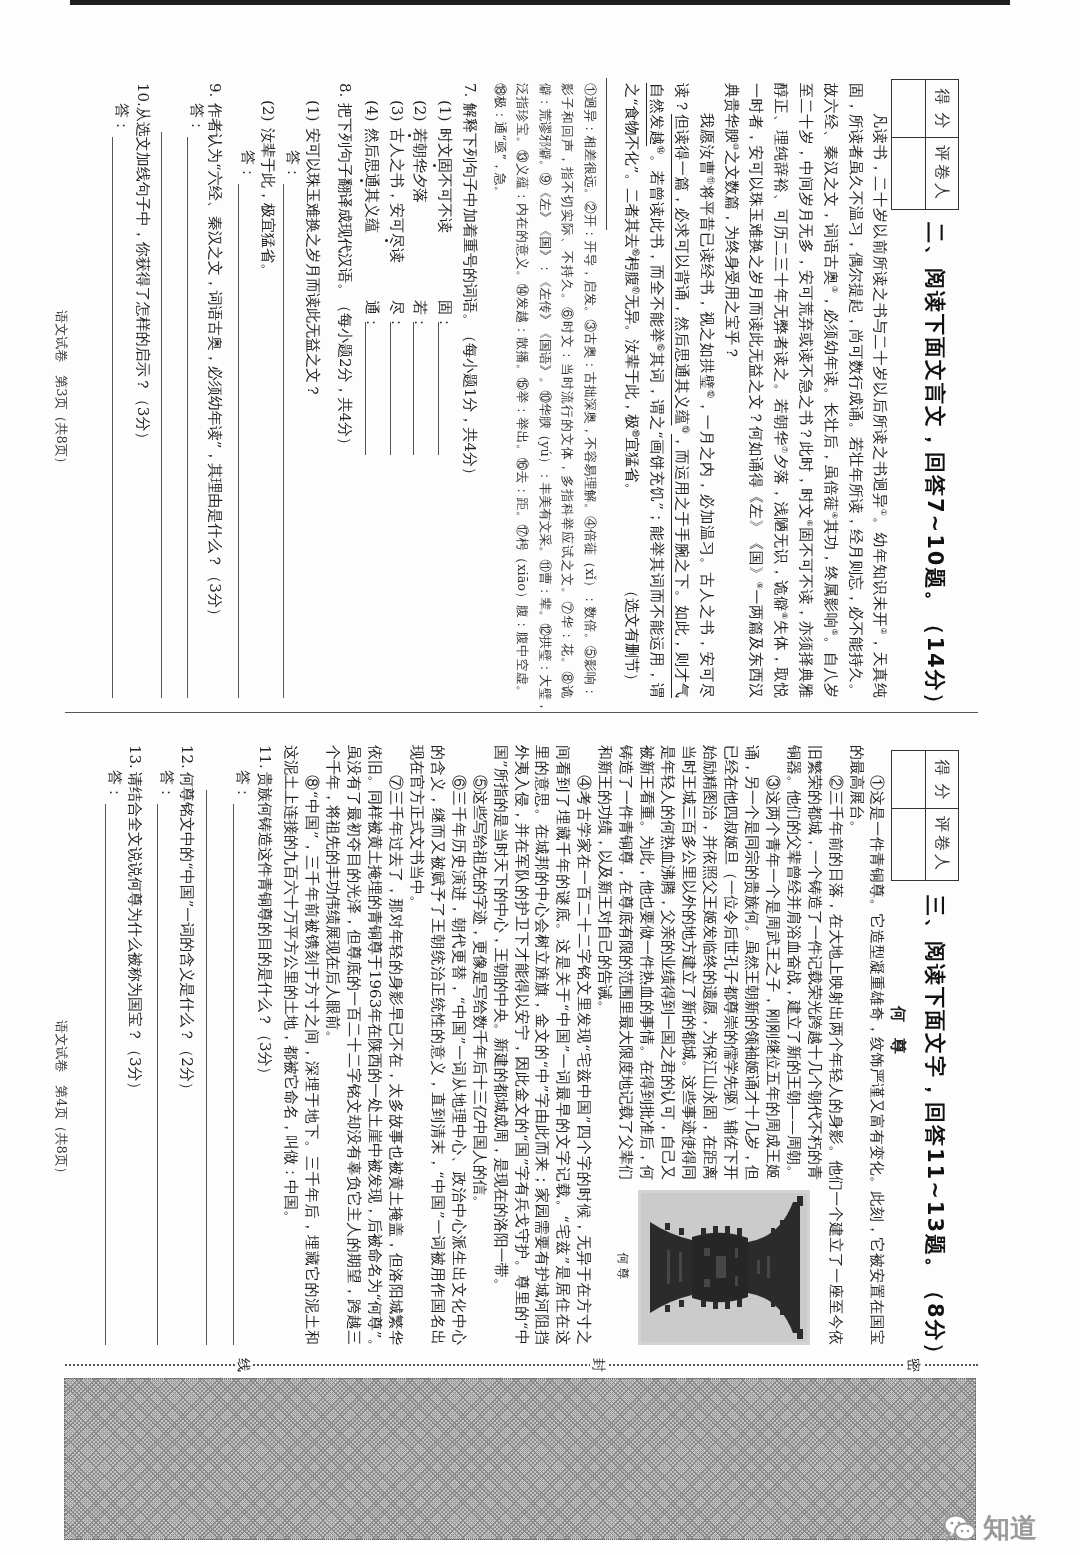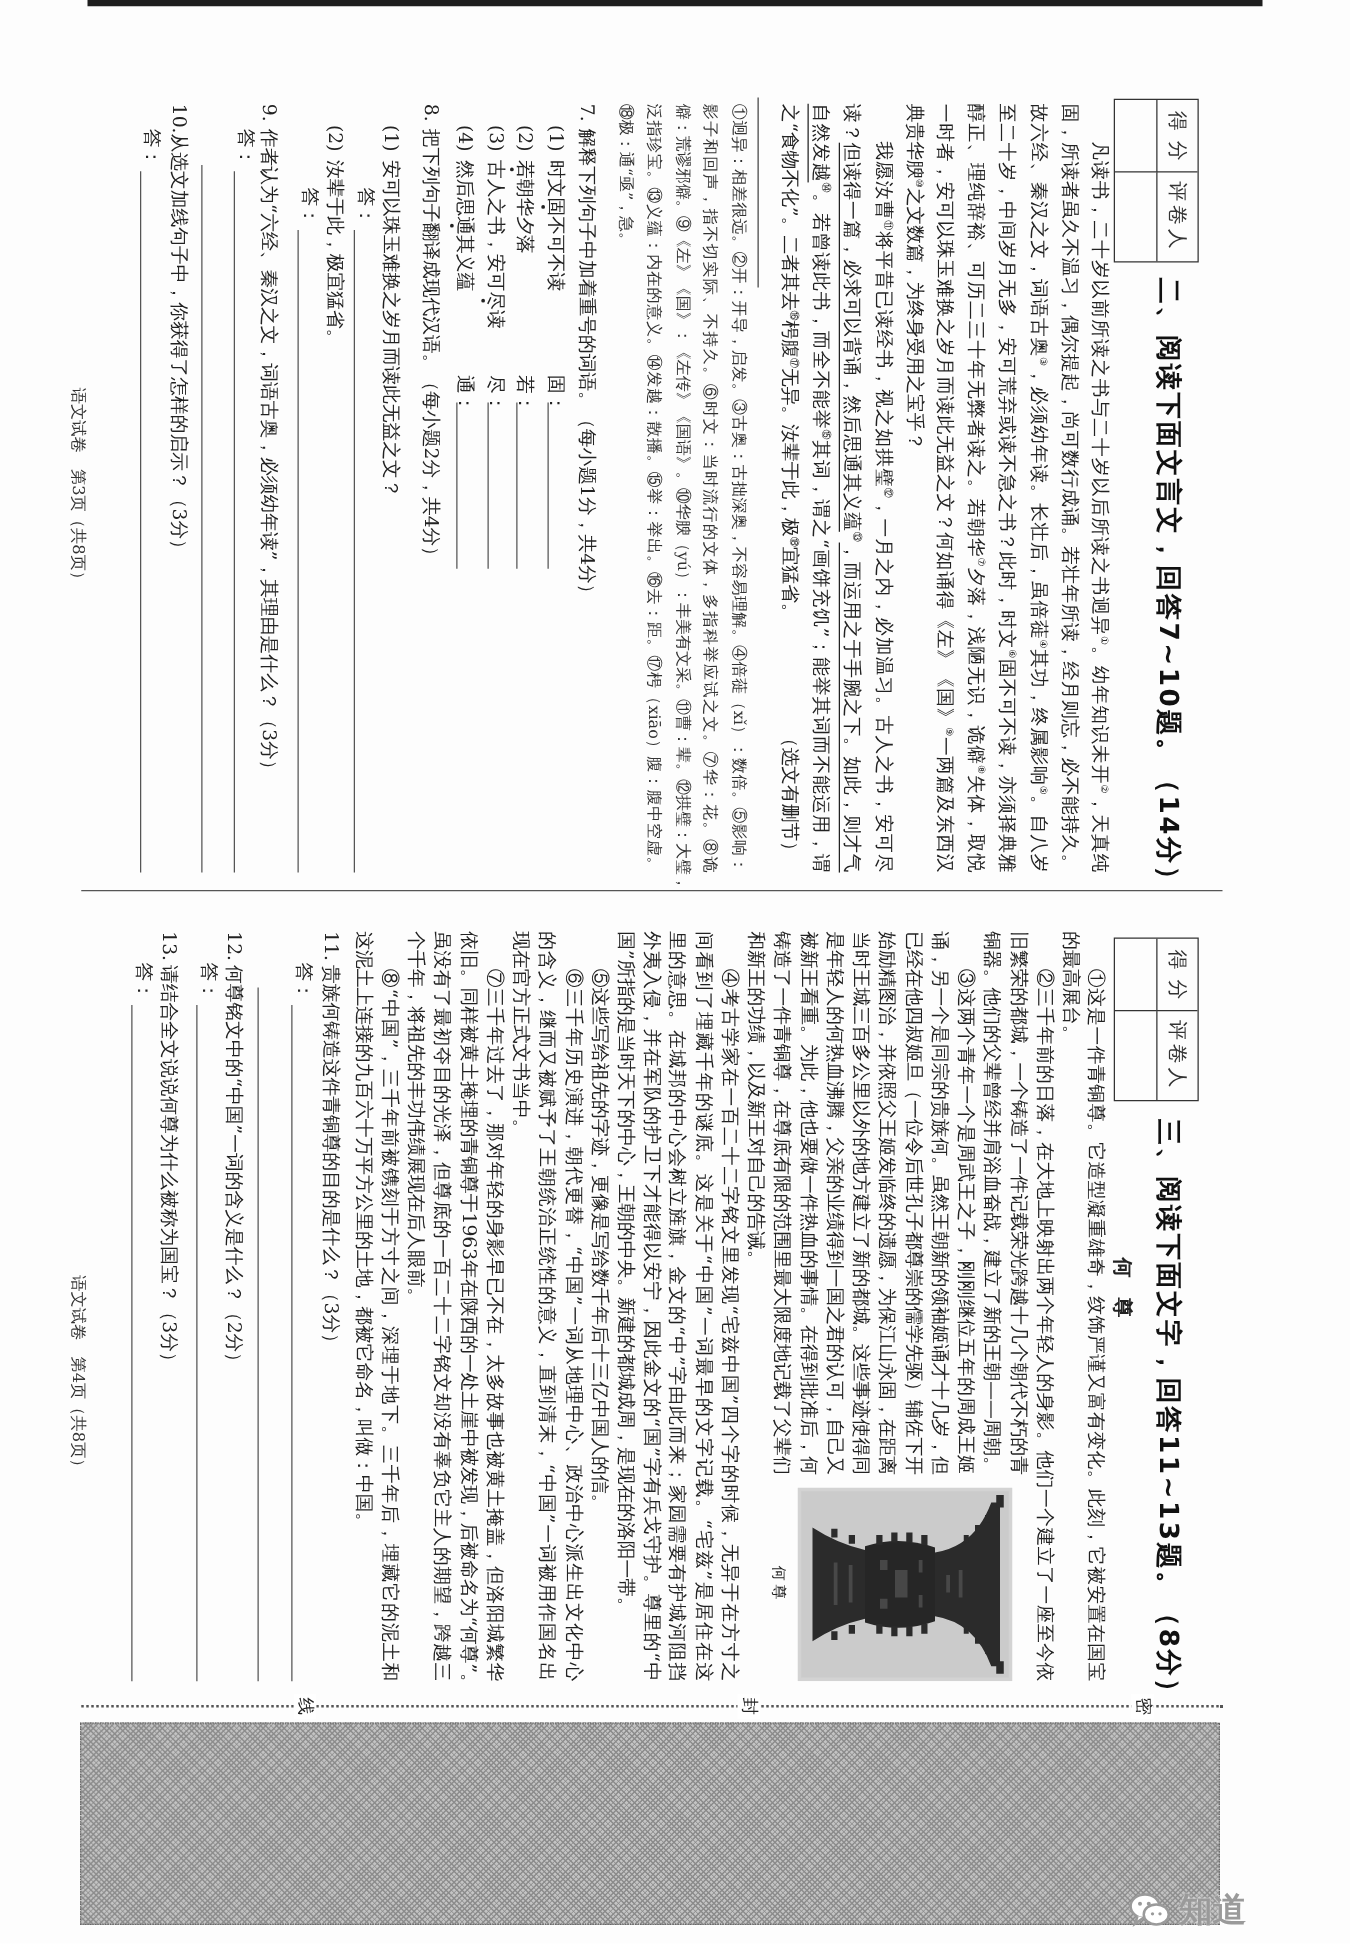--- a/index.html
+++ b/index.html
@@ -35,21 +35,21 @@
 .fold-line{position:absolute;left:712px;top:102px;width:1px;height:913px;background:#555;}
 .article-title{position:absolute;left:995px;top:172px;width:70px;height:20px;line-height:20px;text-align:center;font-weight:bold;font-size:16px;font-family:"DejaVu Sans",sans-serif;}
 .passage4{position:absolute;left:745px;top:192.5px;width:600px;font-size:15px;}
 .passage4 .line{height:20.95px;line-height:20.95px;}
 .passage4 .line.short{width:434px;}
 .figure{position:absolute;left:1190px;top:270px;width:155px;height:172px;}
 .fig-caption{position:absolute;left:1190px;top:449px;width:155px;text-align:center;font-size:12px;letter-spacing:3px;height:16px;line-height:16px;}
 .cut-line{position:absolute;left:1364px;top:102px;height:913px;border-left:2px dotted #555;}
 .cut-label{position:absolute;left:1355px;width:20px;height:18px;line-height:18px;text-align:center;background:#fff;font-size:14px;}
 .hatch{position:absolute;left:1378px;top:104px;width:162px;height:912px;box-sizing:border-box;border:1px dotted #666;background-color:#c4c4c4;background-image:repeating-linear-gradient(45deg,#8a8a8a 0 1px,transparent 1px 3px),repeating-linear-gradient(-45deg,#8a8a8a 0 1px,transparent 1px 3px);}
-.watermark{position:absolute;left:903px;top:1510px;display:flex;align-items:center;gap:6px;}
+.watermark{position:absolute;left:943px;top:1510px;display:flex;align-items:center;gap:6px;}
 .wm-text{font-family:"DejaVu Sans",sans-serif;font-size:27px;font-weight:bold;color:#9a9a9a;text-shadow:0 0 2px #fff;}
 </style>
 </head>
 <body>
 
 <div id="page">
 
   <div class="scan-edge"></div>
 
   <div class="score-box" style="left:79px;top:121px;">

